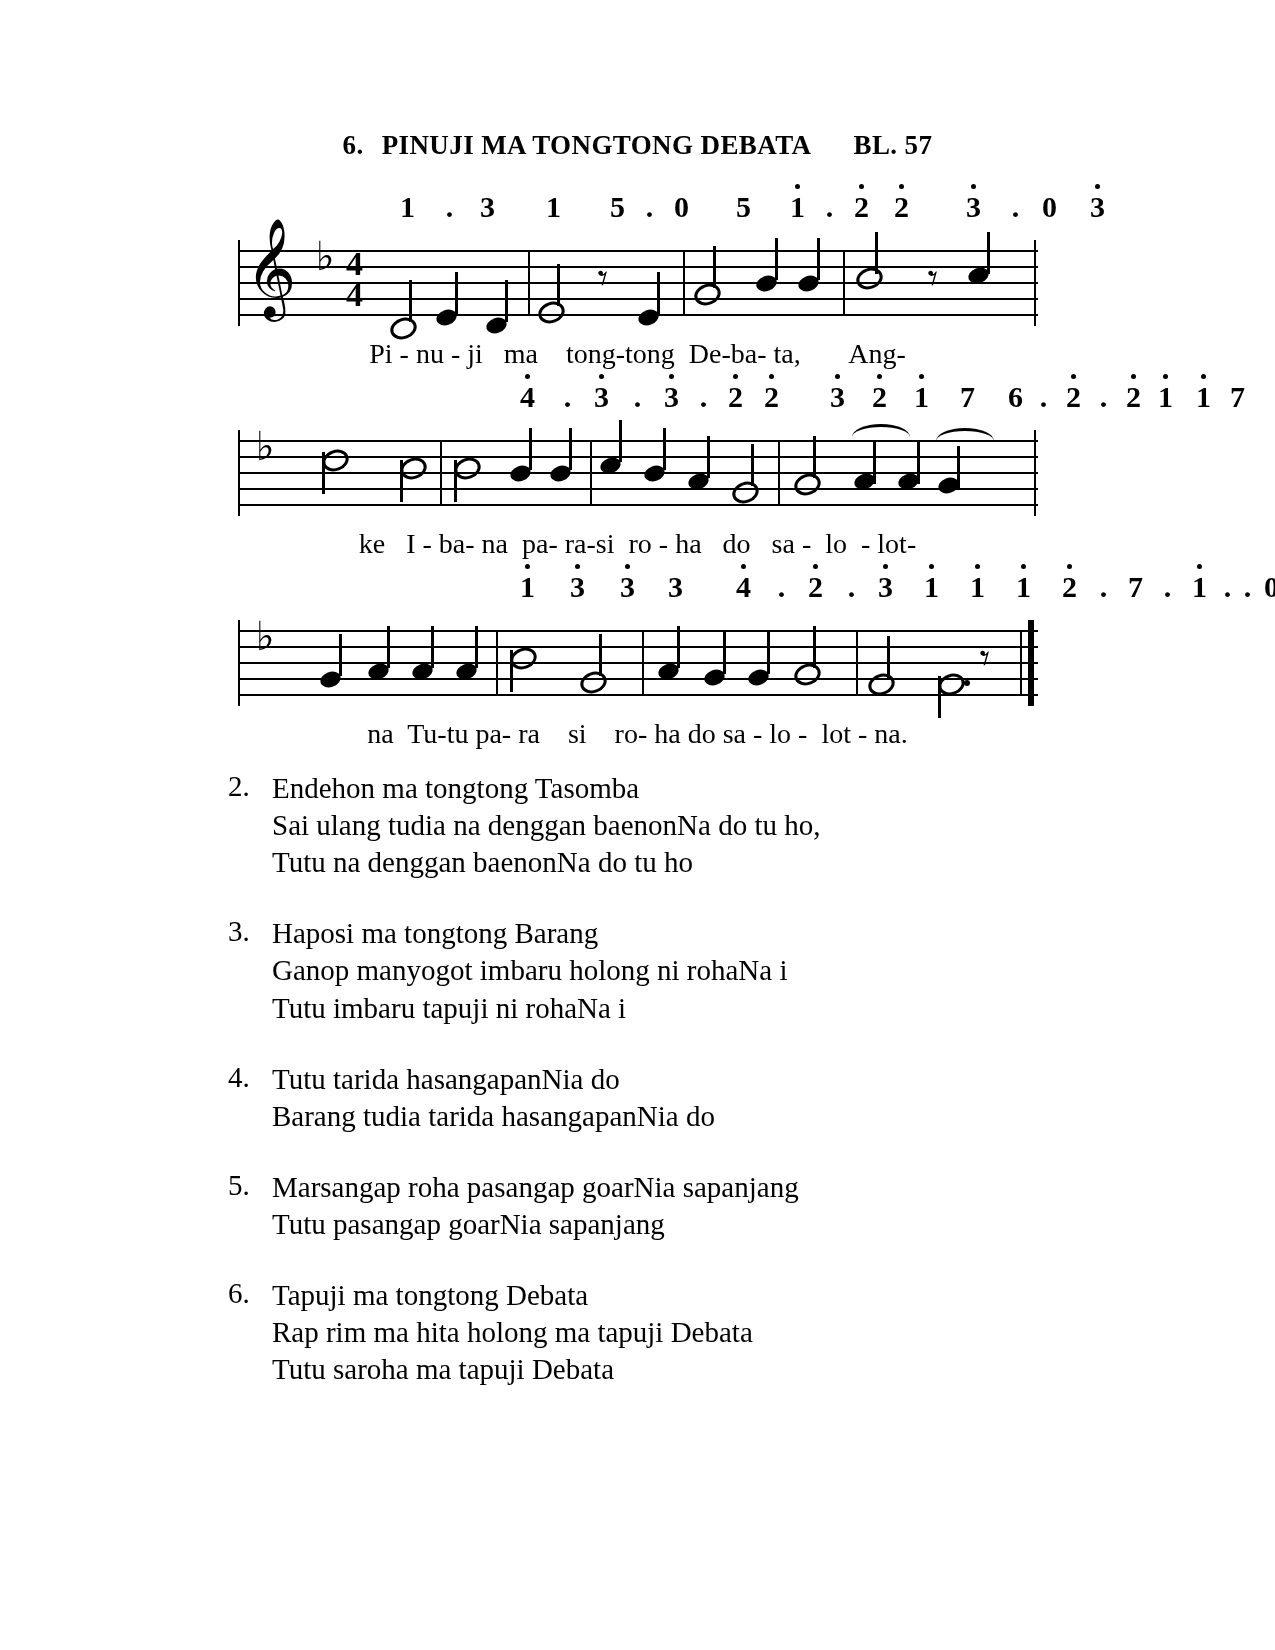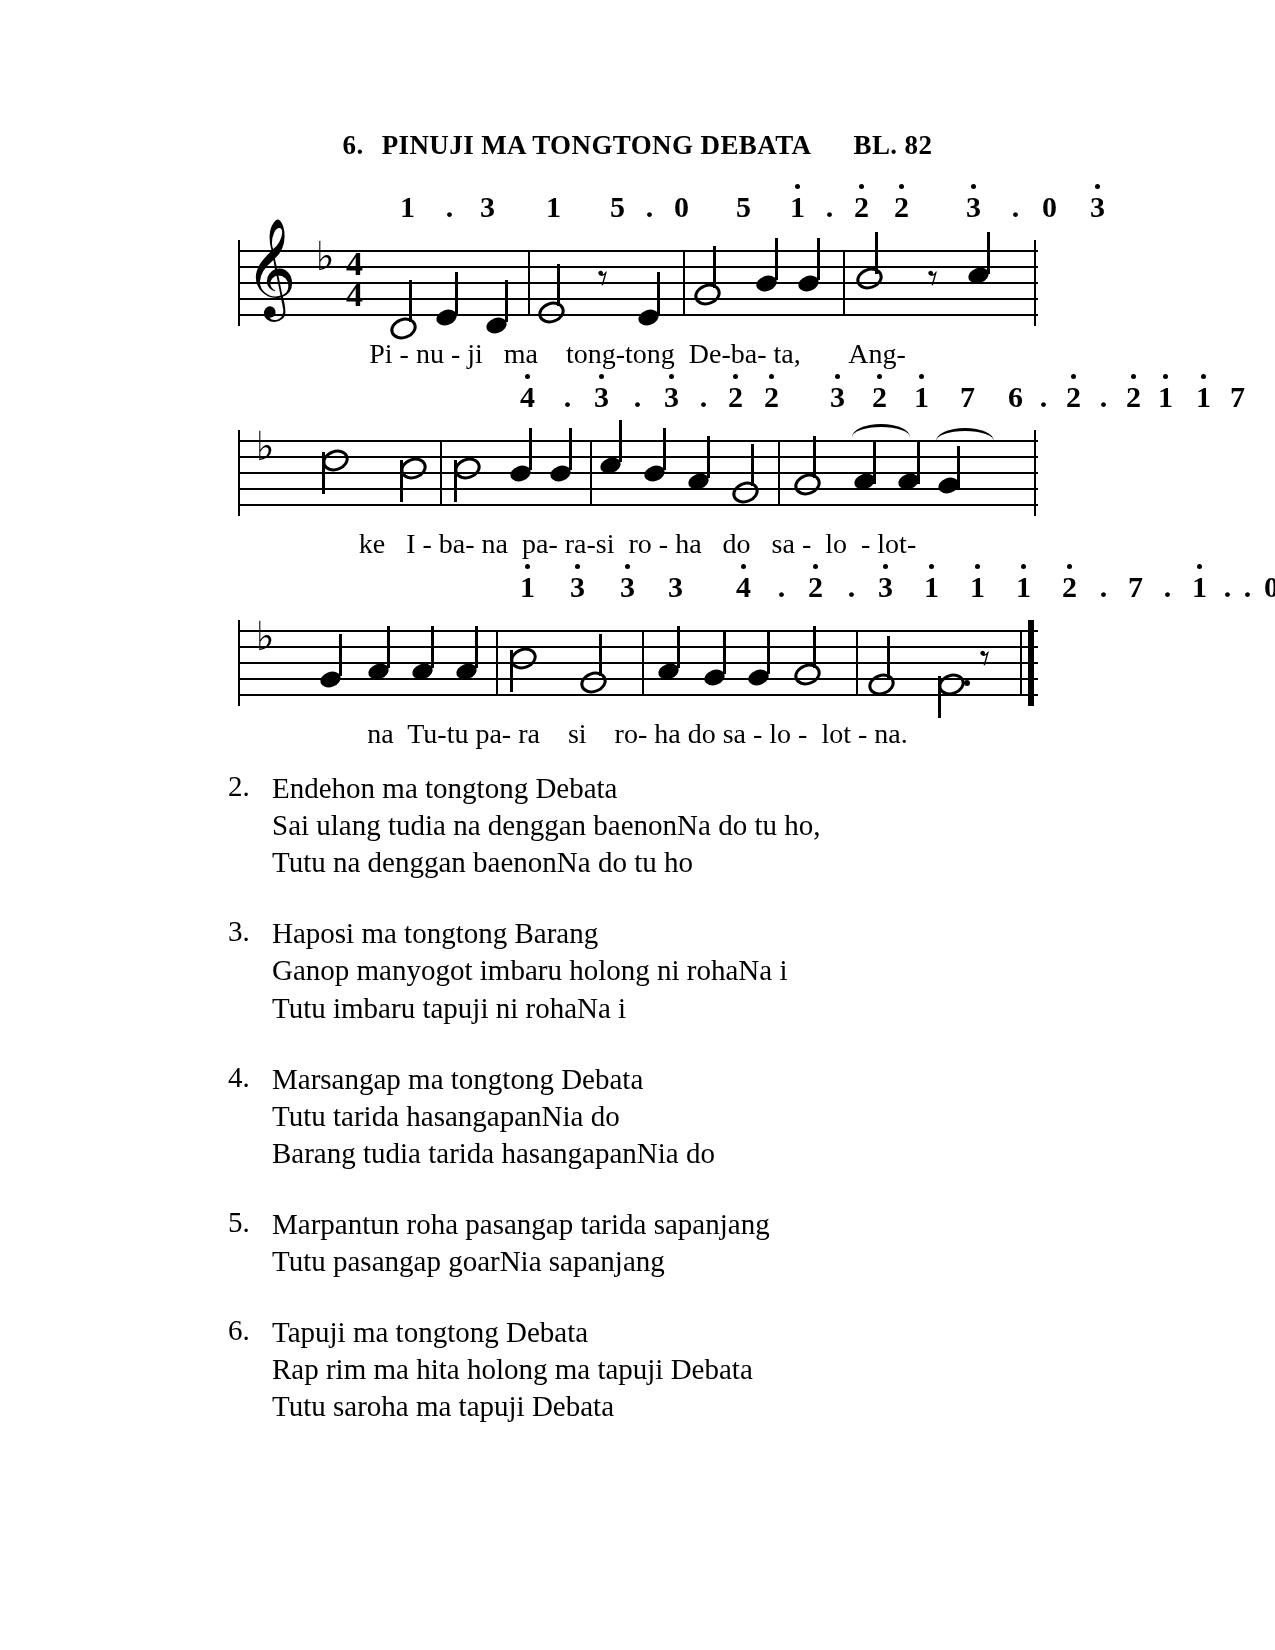--- a/index.html
+++ b/index.html
@@ -195,21 +195,21 @@
     line-height: 1.28;
   }
   .verse .vlines div { white-space: pre; }
 </style>
 </head>
 <body>
 
 <div class="page">
 
   <div class="title-row">
-    <span class="num">6.</span><span>PINUJI MA TONGTONG DEBATA</span><span class="bl">BL. 82</span>
+    <span class="num">6.</span><span>PINUJI MA TONGTONG DEBATA</span><span class="bl">BL. 57</span>
   </div>
 
   <div class="system sys1">
     <div class="numbers" style="width:800px;">
       <span class="n" style="left:170px;">1</span>
       <span class="n" style="left:212px;">.</span>
       <span class="n" style="left:250px;">3</span>
       <span class="n" style="left:316px;">1</span>
       <span class="n" style="left:380px;">5</span>
       <span class="n" style="left:412px;">.</span>
@@ -434,48 +434,47 @@
     </div>
 
     <div class="lyric-line">na  Tu-tu pa- ra    si    ro- ha do sa - lo -  lot - na.</div>
   </div>
 
   <div class="verses">
 
     <div class="verse">
       <div class="vnum">2.</div>
       <div class="vlines">
-        <div>Endehon ma tongtong Debata</div>
+        <div>Endehon ma tongtong Tasomba</div>
         <div>Sai ulang tudia na denggan baenonNa do tu ho,</div>
         <div>Tutu na denggan baenonNa do tu ho</div>
       </div>
     </div>
 
     <div class="verse">
       <div class="vnum">3.</div>
       <div class="vlines">
         <div>Haposi ma tongtong Barang</div>
         <div>Ganop manyogot imbaru holong ni rohaNa i</div>
         <div>Tutu imbaru tapuji ni rohaNa i</div>
       </div>
     </div>
 
     <div class="verse">
       <div class="vnum">4.</div>
       <div class="vlines">
-        <div>Marsangap ma tongtong Debata</div>
         <div>Tutu tarida hasangapanNia do</div>
         <div>Barang tudia tarida hasangapanNia do</div>
       </div>
     </div>
 
     <div class="verse">
       <div class="vnum">5.</div>
       <div class="vlines">
-        <div>Marpantun roha pasangap tarida sapanjang</div>
+        <div>Marsangap roha pasangap goarNia sapanjang</div>
         <div>Tutu pasangap goarNia sapanjang</div>
       </div>
     </div>
 
     <div class="verse">
       <div class="vnum">6.</div>
       <div class="vlines">
         <div>Tapuji ma tongtong Debata</div>
         <div>Rap rim ma hita holong ma tapuji Debata</div>
         <div>Tutu saroha ma tapuji Debata</div>

